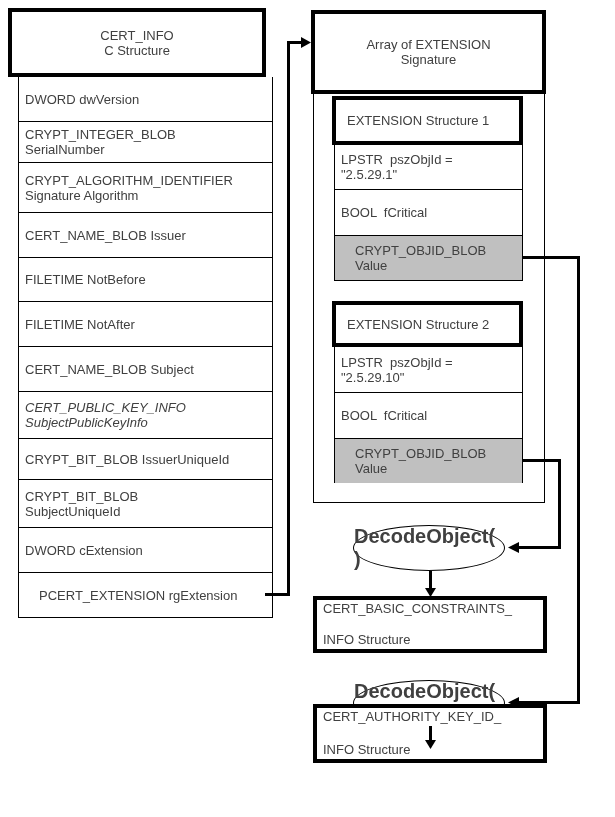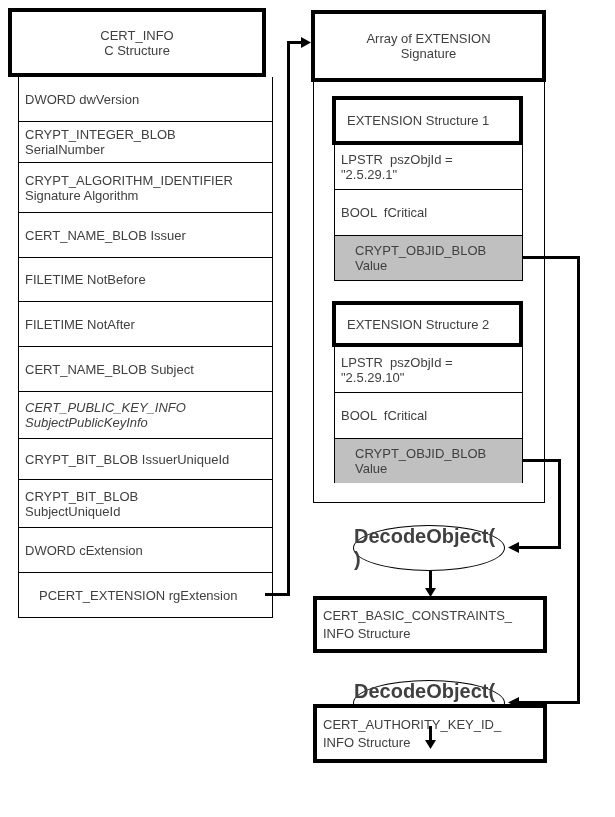--- a/index.html
+++ b/index.html
@@ -15,21 +15,21 @@
   .rows{background:#fff;}
   .row{
     box-sizing:border-box;display:flex;flex-direction:column;justify-content:center;
     padding-left:6px;line-height:15px;border-bottom:1px solid #000;background:#fff;
   }
   .row:last-child{border-bottom:none;padding-left:20px;}
   .row .line{white-space:pre;}
   .line:empty{display:none;}
   .gray{background:#c0c0c0;}
   .hdrtext{display:flex;flex-direction:column;justify-content:center;padding-left:11px;line-height:15px;}
-  .resultbox{display:flex;flex-direction:column;justify-content:center;padding-left:6px;line-height:18px;}
+  .resultbox{display:flex;flex-direction:column;justify-content:space-between;padding-left:6px;line-height:18px;}
   .ellipse{
     border:1px solid #000;border-radius:50%;background:#fff;
     display:flex;align-items:center;justify-content:center;
     font-weight:bold;font-size:20px;
   }
   svg.overlay{position:absolute;left:0;top:0;pointer-events:none;z-index:10;}
 </style>
 </head>
 <body>
 
@@ -86,21 +86,21 @@
 
     </div>
     <div class="row" style="height:44px;">
       <span class="line">PCERT_EXTENSION rgExtension</span>
 
     </div>
   </div>
 
   <div class="abs thinbox" style="left:313px;top:77px;width:232px;height:426px;"></div>
 
-  <div class="abs thickbox center2" style="left:311px;top:10px;width:235px;height:72px;">
+  <div class="abs thickbox center2" style="left:311px;top:10px;width:235px;height:84px;">
     <span class="line">Array of EXTENSION</span>
     <span class="line">Signature</span>
   </div>
 
   <div class="abs thickbox hdrtext" style="left:332px;top:96px;width:191px;height:49px;">
     <span class="line">EXTENSION Structure 1</span>
   </div>
   <div class="abs rows thinbox" style="left:334px;top:145px;width:189px;height:136px;border-top:none;">
     <div class="row" style="height:45px;">
       <span class="line">LPSTR  pszObjId =</span>

